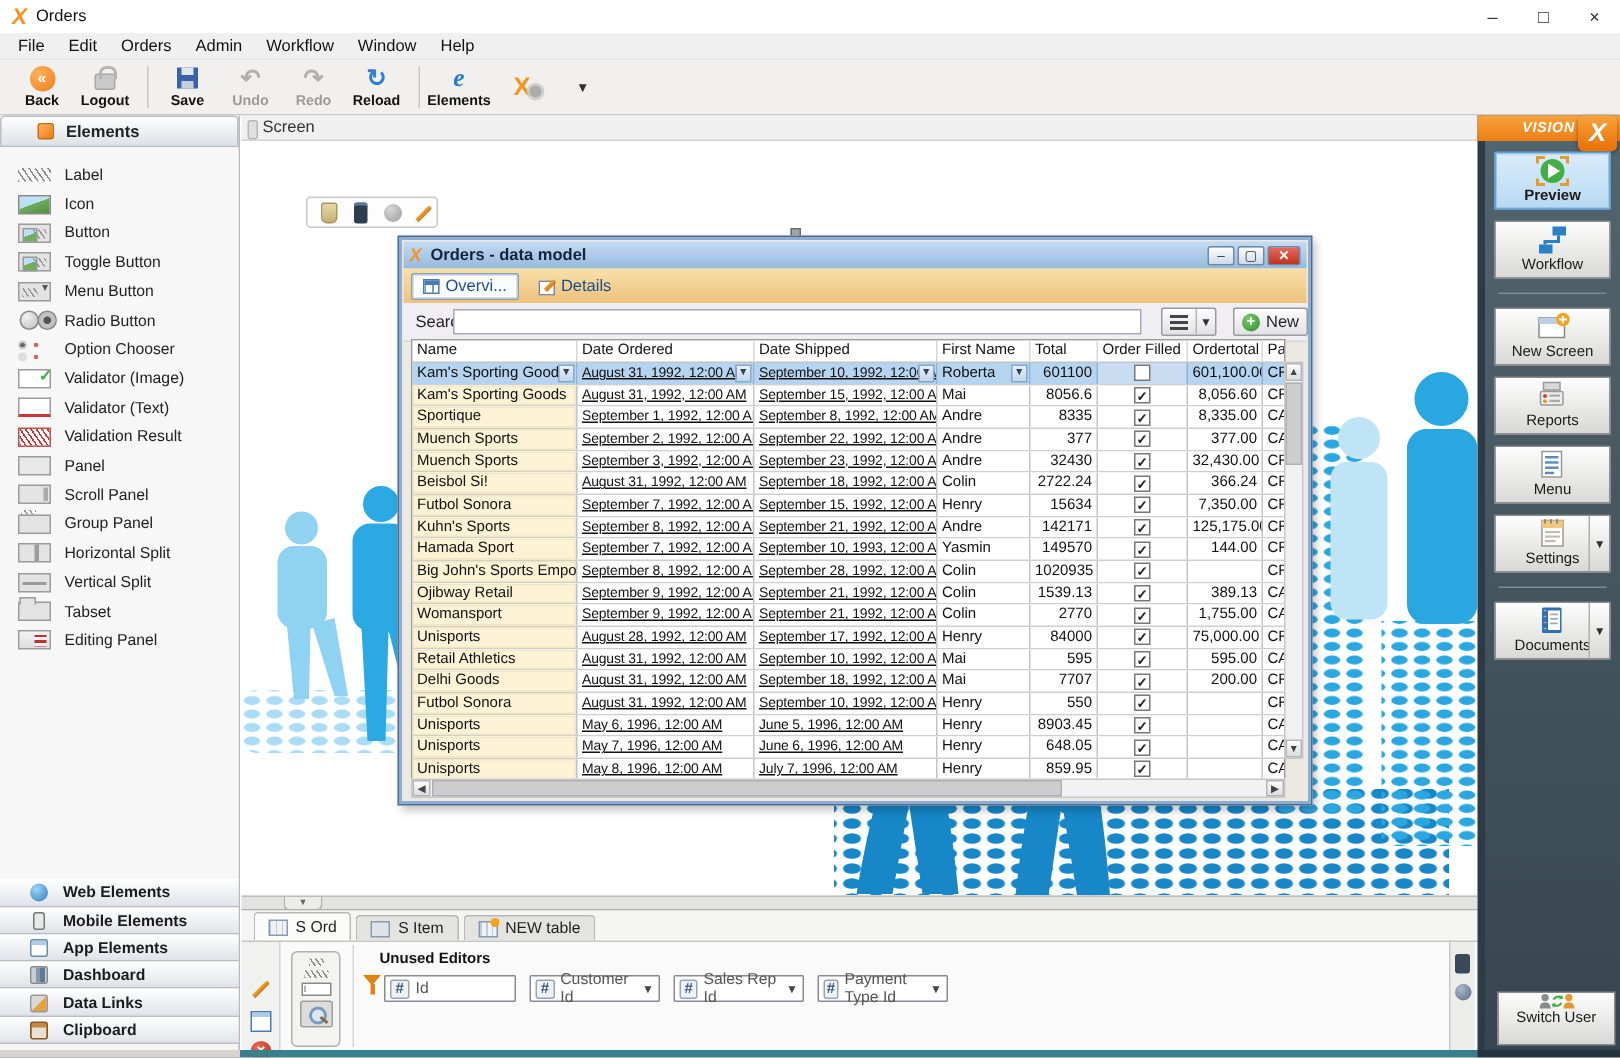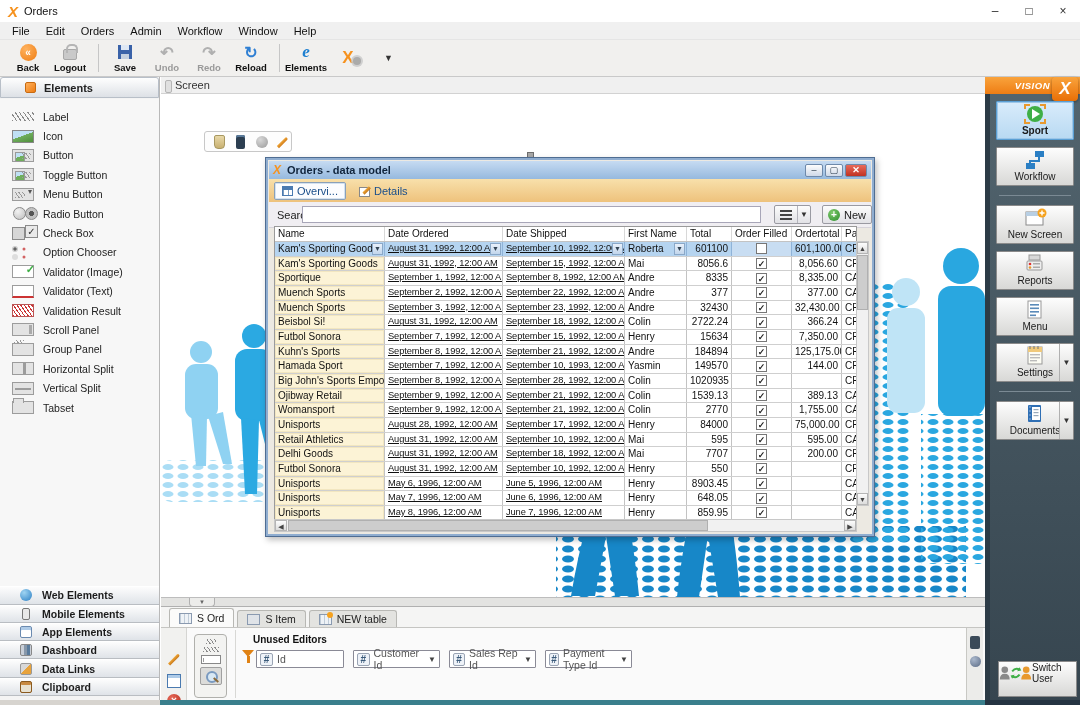--- a/index.html
+++ b/index.html
@@ -257,21 +257,21 @@
         justify-content:flex-end; padding-bottom:3px; position:relative; }
   .rbtn .rlabel { font-size:10px; color:#1a1a1a; }
   .rbtn.sel { background:linear-gradient(#d9ecfb,#b8d9f2); border-color:#5a9fd4; box-shadow:0 0 0 1px #9cc6e8 inset; }
   .rbtn.sel .rlabel { font-weight:bold; }
   .rbtn .ricon { flex:1; display:flex; align-items:center; justify-content:center; }
   .rbtn .rdd { position:absolute; right:0; top:0; bottom:0; width:14px; border-left:1px solid #b0b0b0;
         display:flex; align-items:center; justify-content:center; font-size:8px; color:#333; }
   .rdivider { width:72px; height:1px; background:#7b8a94; margin:2px 0 9px; }
   .switch-user { position:absolute; left:8px; bottom:8px; width:79px; height:36px;
         background:linear-gradient(#fdfdfd,#d8d8d6); border:1px solid #8a8a8a;
-        display:flex; flex-direction:row; align-items:center; justify-content:flex-end; padding-bottom:12px; }
+        display:flex; flex-direction:column; align-items:center; justify-content:flex-end; padding-bottom:12px; }
   .switch-user .rlabel { font-size:10px; color:#1a1a1a; }
 
   
   .bottomedge { position:absolute; left:0; top:700px; width:1080px; height:5px; background:#3a7f8c; }
   .bottomedge::before { content:""; position:absolute; left:0; top:0; width:160px; height:5px; background:#d7d4cf; }
   .bottomedge::after { content:""; position:absolute; right:0; top:0; width:95px; height:5px; background:#253442; }
 </style>
 </head>
 <body>
 
@@ -363,58 +363,62 @@
         </div>
         <div class="lb-item">
           <span class="eicon ei-menubtn"></span>
           <span>Menu Button</span>
         </div>
         <div class="lb-item">
           <span class="eicon ei-radio"></span>
           <span>Radio Button</span>
         </div>
         <div class="lb-item">
-          <span class="eicon ei-checkbox"></span>
-          <span>Check Box</span>
-        </div>
-        <div class="lb-item">
           <span class="eicon ei-option"></span>
           <span>Option Chooser</span>
         </div>
         <div class="lb-item">
           <span class="eicon ei-valimg"></span>
           <span>Validator (Image)</span>
         </div>
         <div class="lb-item">
           <span class="eicon ei-valtext"></span>
           <span>Validator (Text)</span>
         </div>
         <div class="lb-item">
           <span class="eicon ei-valresult"></span>
           <span>Validation Result</span>
         </div>
         <div class="lb-item">
+          <span class="eicon ei-panel"></span>
+          <span>Panel</span>
+        </div>
+        <div class="lb-item">
           <span class="eicon ei-scrollpanel"></span>
           <span>Scroll Panel</span>
         </div>
         <div class="lb-item">
           <span class="eicon ei-grouppanel"></span>
           <span>Group Panel</span>
         </div>
         <div class="lb-item">
           <span class="eicon ei-hsplit"></span>
           <span>Horizontal Split</span>
         </div>
         <div class="lb-item">
           <span class="eicon ei-vsplit"></span>
           <span>Vertical Split</span>
         </div>
         <div class="lb-item">
           <span class="eicon ei-tabset"></span>
           <span>Tabset</span>
+        </div>
+        <div class="lb-item">
+          <span class="eicon ei-editpanel"></span>
+          <span>Editing Panel</span>
         </div>
       </div>
     <div class="lb-sections">
         <div class="lb-sec">
           <span class="sicon si-web"></span>
           <b>Web Elements</b>
         </div>
         <div class="lb-sec">
           <span class="sicon si-mobile"></span>
           <b>Mobile Elements</b>
@@ -616,21 +620,21 @@
                 <span class="ckbox">✓</span>
               </div>
               <div class="td num" style="width: 50px;">7,350.00</div>
               <div class="td" style="width: 16px;">CRI</div>
             </div>
             <div class="tr">
               <div class="td namec" style="width: 110px;">Kuhn's Sports</div>
               <div class="td date" style="width: 118px;">September 8, 1992, 12:00 AM</div>
               <div class="td date" style="width: 122px;">September 21, 1992, 12:00 AM</div>
               <div class="td" style="width: 62px;">Andre</div>
-              <div class="td num" style="width: 45px;">184894</div>
+              <div class="td num" style="width: 45px;">142171</div>
               <div class="td ck" style="width: 60px;">
                 <span class="ckbox">✓</span>
               </div>
               <div class="td num" style="width: 50px;">125,175.00</div>
               <div class="td" style="width: 16px;">CRI</div>
             </div>
             <div class="tr">
               <div class="td namec" style="width: 110px;">Hamada Sport</div>
               <div class="td date" style="width: 118px;">September 7, 1992, 12:00 AM</div>
               <div class="td date" style="width: 122px;">September 10, 1993, 12:00 AM</div>
@@ -746,21 +750,21 @@
               <div class="td num" style="width: 45px;">648.05</div>
               <div class="td ck" style="width: 60px;">
                 <span class="ckbox">✓</span>
               </div>
               <div class="td num" style="width: 50px;"></div>
               <div class="td" style="width: 16px;">CA:</div>
             </div>
             <div class="tr">
               <div class="td namec" style="width: 110px;">Unisports</div>
               <div class="td date" style="width: 118px;">May 8, 1996, 12:00 AM</div>
-              <div class="td date" style="width: 122px;">June 7, 1996, 12:00 AM</div>
+              <div class="td date" style="width: 122px;">July 7, 1996, 12:00 AM</div>
               <div class="td" style="width: 62px;">Henry</div>
               <div class="td num" style="width: 45px;">859.95</div>
               <div class="td ck" style="width: 60px;">
                 <span class="ckbox">✓</span>
               </div>
               <div class="td num" style="width: 50px;"></div>
               <div class="td" style="width: 16px;">CA:</div>
             </div>
           </div>
       </div>
@@ -846,21 +850,21 @@
     <div class="vision-x">X</div>
     <div class="rbtns">
         <div class="rbtn sel">
           <span class="ricon">
             <svg width="24" height="22" viewBox="0 0 24 22">
               <path d="M2,6 v-4 h5 M17,2 h5 v4 M22,16 v4 h-5 M7,20 h-5 v-4" stroke="#e8992e" stroke-width="2" fill="none"></path>
               <circle cx="12" cy="11" r="8" fill="#3faf46"></circle>
               <polygon points="9,6 17,11 9,16" fill="#fff"></polygon>
             </svg>
           </span>
-          <span class="rlabel">Sport</span>
+          <span class="rlabel">Preview</span>
         </div>
         <div class="rbtn">
           <span class="ricon">
             <svg width="24" height="22" viewBox="0 0 24 22">
               <rect x="12" y="2" width="9" height="6" fill="#2b7fc4"></rect>
               <rect x="3" y="14" width="9" height="6" fill="#2b7fc4"></rect>
               <path d="M16,8 v4 h-9 v2" stroke="#2b7fc4" stroke-width="2" fill="none"></path>
             </svg>
           </span>
           <span class="rlabel">Workflow</span>

